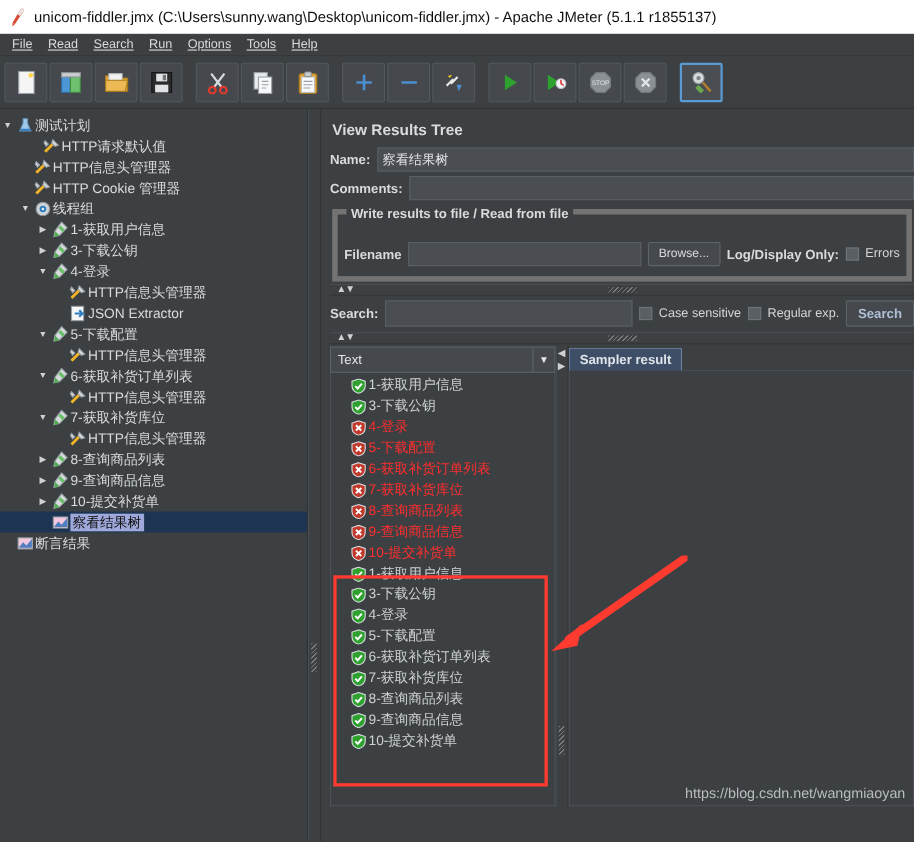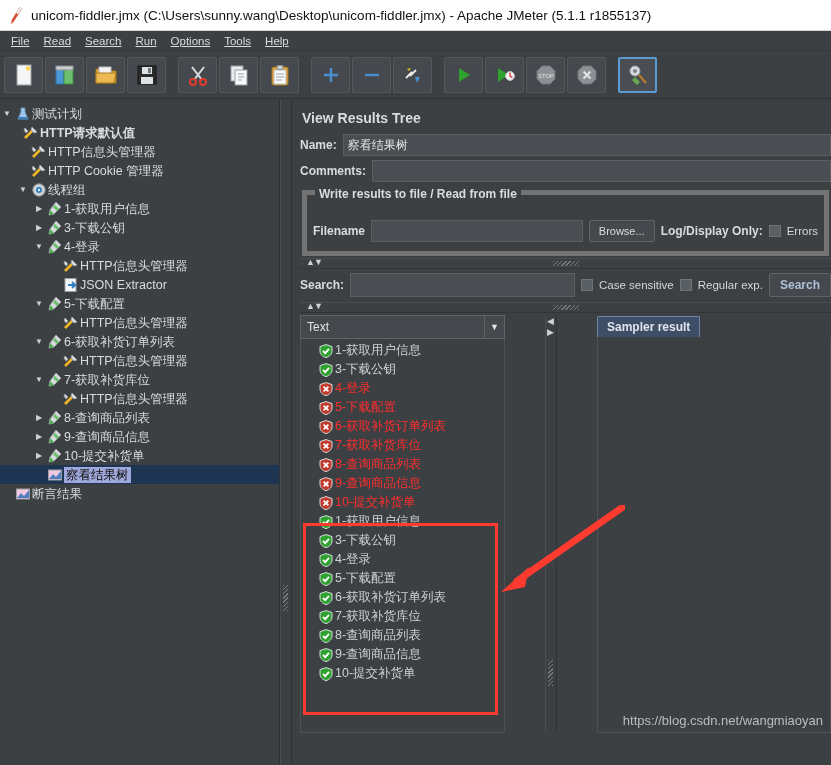--- a/index.html
+++ b/index.html
@@ -270,21 +270,20 @@
     padding: 0 10px;
     white-space: nowrap;
     font-family: "Liberation Sans", sans-serif;
   }
 
   
   .results-area {
     display: flex;
     margin-top: 2px;
     height: 418px;
-    gap: 40px;
   }
   .results-left {
     width: 205px;
     flex: 0 0 auto;
     display: flex;
     flex-direction: column;
   }
   .combo {
     height: 24px;
     background: #45494d;
@@ -571,21 +570,21 @@
   <div class="tree-row" style="padding-left: 0px;">
         <span class="twisty">▼</span>
         <span class="tree-icon">
           <svg width="16" height="16" viewBox="0 0 16 16">
             <path d="M6 2 h4 v4 l3 7 H3 L6 6 Z" fill="#9fc7ea" stroke="#6b97bd"></path>
             <path d="M4 11 h8 l1 2 H3 Z" fill="#3b7fc4"></path>
           </svg>
         </span>
         <span class="label-box">测试计划</span>
       </div>
-      <div class="tree-row" style="padding-left: 8px; font-weight: bold;">
+      <div class="tree-row" style="padding-left: 24px;">
         <span class="twisty"></span>
         <span class="tree-icon">
           <svg width="16" height="16" viewBox="0 0 16 16">
             <path d="M2 13 L10 5" stroke="#f0b429" stroke-width="2.6"></path>
             <path d="M9 2 L14 7 L11 8 L8 5 Z" fill="#d7dbde" stroke="#9aa0a6"></path>
             <path d="M2 3 L5 6 L3 8 L1 5 Z" fill="#d7dbde" stroke="#9aa0a6"></path>
           </svg>
         </span>
         <span class="label-box">HTTP请求默认值</span>
       </div>

